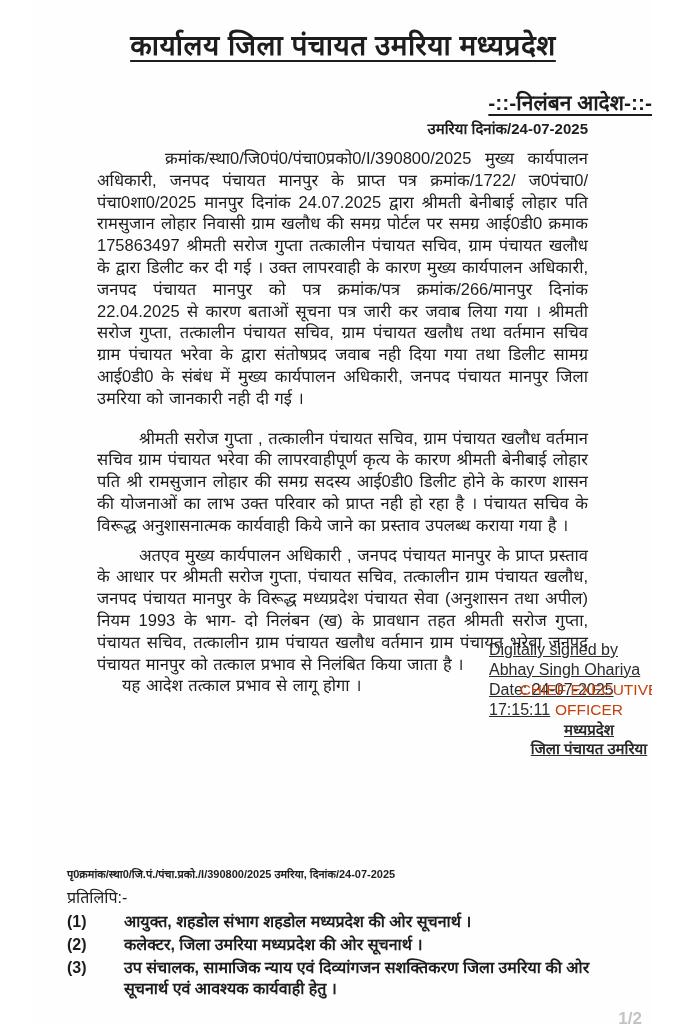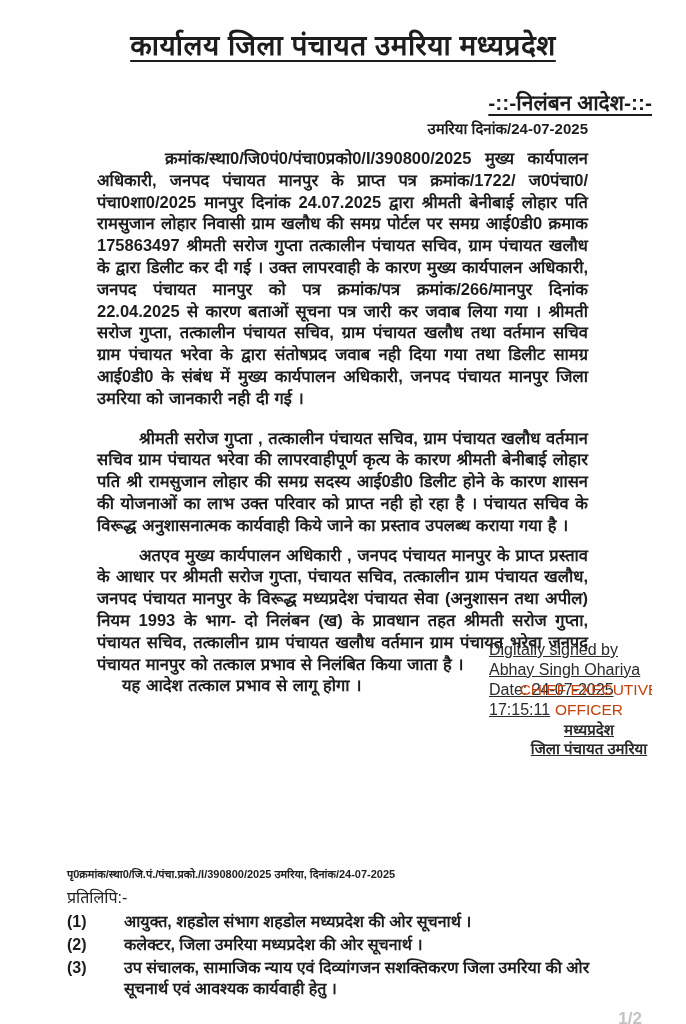--- a/index.html
+++ b/index.html
@@ -45,21 +45,21 @@
     font-weight: 600;
   }
   
   .body-text {
     margin: 10px 64px 0 63px;
   }
   .body-para {
     margin: 0;
     font-size: 16.5px;
     line-height: 21.8px;
-    font-weight: 700;
+    font-weight: 400;
     text-align: justify;
     word-spacing: 1px;
   }
   .indent-deep  { text-indent: 68px; }
   .indent-mid   { text-indent: 42px; }
   .indent-small { text-indent: 25px; }
   .gap-lg { margin-top: 18px; }
   .gap-md { margin-top: 8px; }
   .gap-sm { margin-top: 6px; }
   

